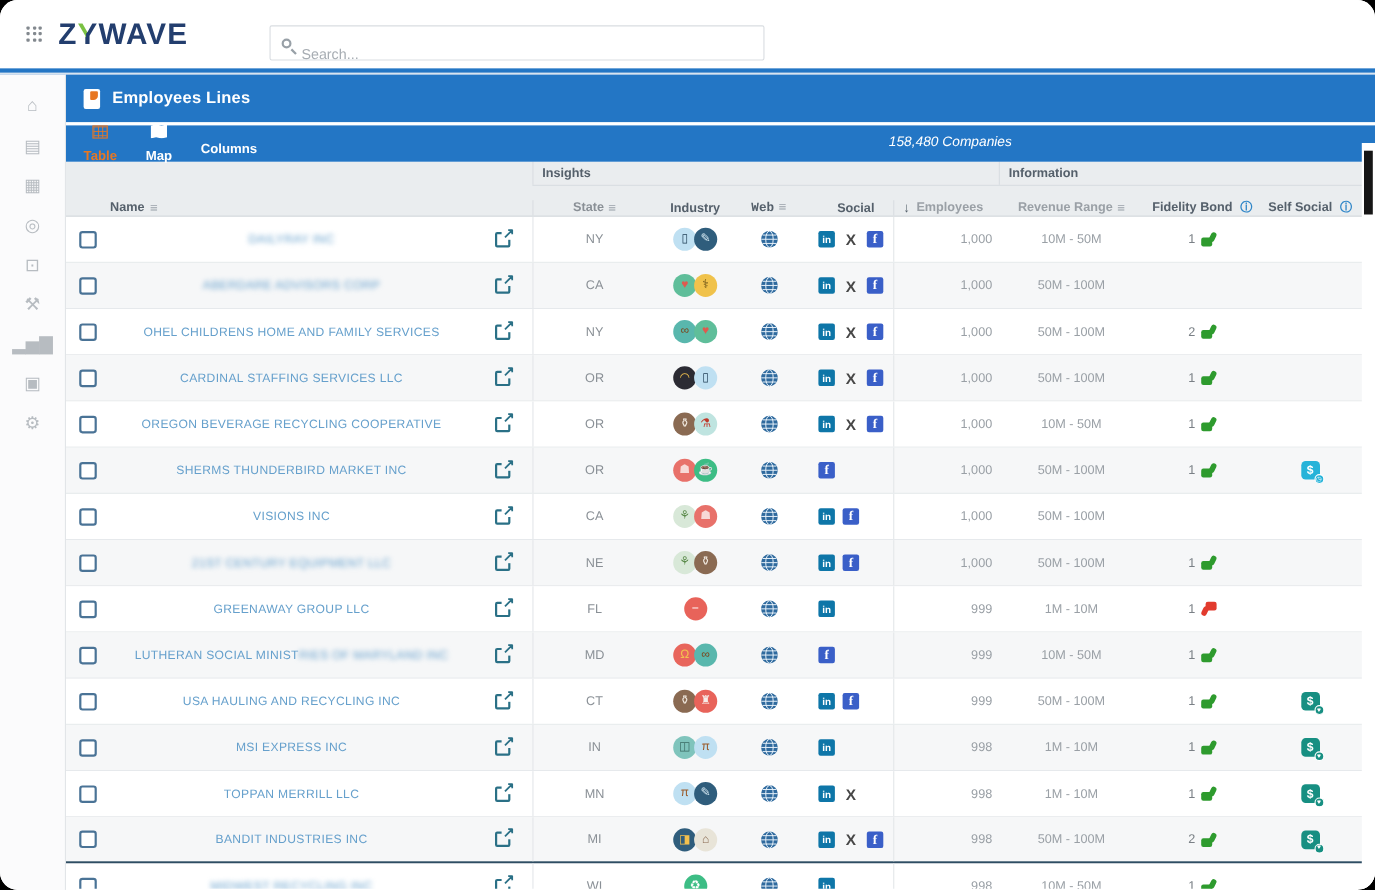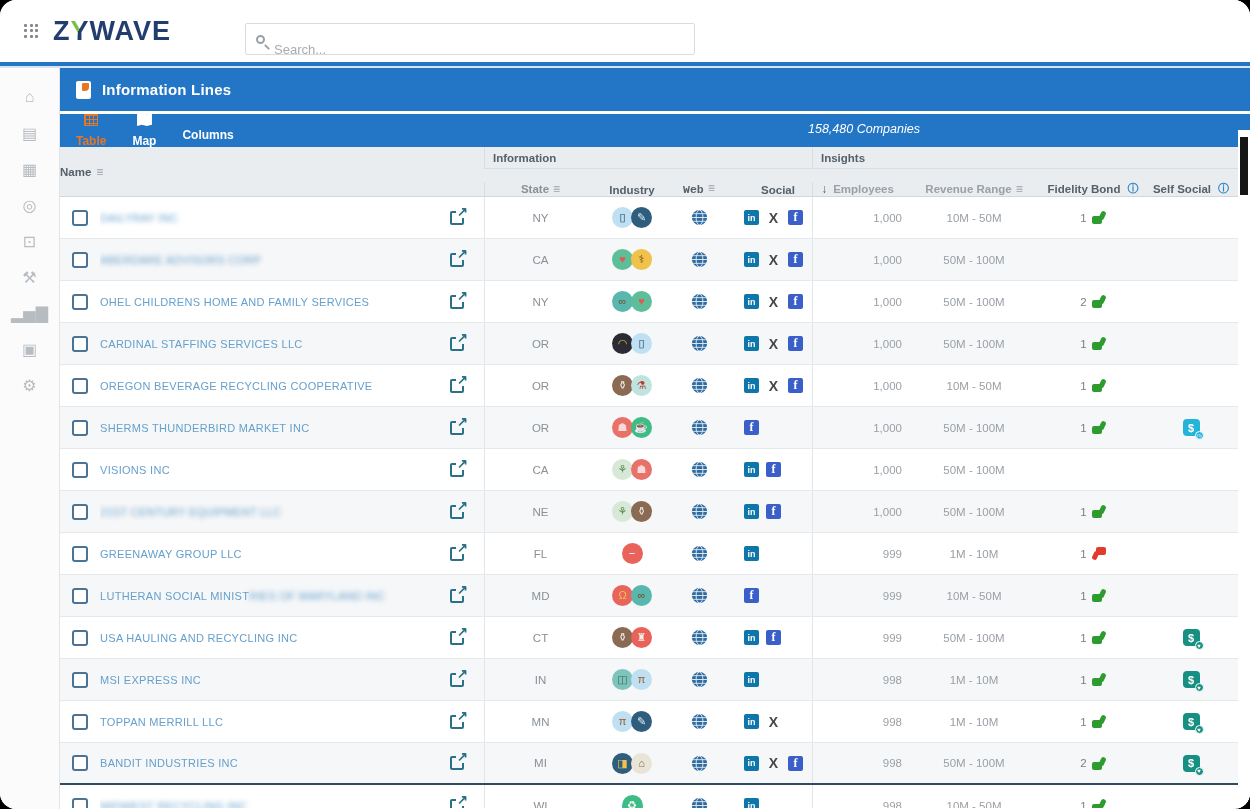--- a/index.html
+++ b/index.html
@@ -40,36 +40,36 @@
   .ico { display:inline-flex; }
   .ico-table { width:14px; height:12px; border:1px solid #e87722;
     background-image:linear-gradient(#e87722 1px, transparent 1px),linear-gradient(90deg,#e87722 1px, transparent 1px);
     background-size:4px 4px; }
   .ico-map { width:15px; height:13px; background:#fff;
     clip-path:polygon(0 10%,33% 0,66% 10%,100% 0,100% 90%,66% 100%,33% 90%,0 100%); }
   .count { position:absolute; left:748px; top:8px; color:#fff; font-size:12.5px; font-style:italic; }
 
   
   .thead { display:flex; height:50px; background:#eaedef; border-bottom:1px solid #d2d7db; font-size:11.5px; color:#55606b; }
-  .th-left { width:424px; flex:none; display:flex; align-items:center; }
+  .th-left { width:424px; flex:none; display:flex; align-items:flex-end; padding-left:40px; }
   .th-label { font-weight:bold; display:flex; align-items:center; gap:5px; cursor:pointer; }
   .filter { font-style:normal; color:#9aa2a9; font-size:12px; font-weight:normal; cursor:pointer; }
   .sort { font-style:normal; color:#55606b; font-size:12px; margin-right:2px; }
   .info { font-style:normal; color:#2f86c8; font-size:11px; margin-left:3px; cursor:pointer; }
   .th-right { flex:1; display:flex; flex-direction:column; }
   .th-groups { display:flex; height:22px; border-bottom:1px solid #d9dde1; }
   .group { font-weight:bold; display:flex; align-items:center; padding-left:8px; }
   .g-info { width:328px; flex:none; border-left:1px solid #d9dde1; }
   .g-ins { width:424px; flex:none; border-left:1px solid #d9dde1; }
   .th-cols { display:flex; flex:1; align-items:flex-end; }
   .th-cols > div { display:flex; align-items:center; justify-content:center; gap:4px; font-weight:bold; cursor:pointer; }
 
   
   .c-check { width:40px; flex:none; }
-  .c-name  { width:330px; flex:none; }
+  .c-name  { width:330px; flex:none;justify-content:center; }
   .c-ext   { width:54px; flex:none; }
   .c-state { width:112px; flex:none; border-left:1px solid #e3e6e9; }
   .c-ind   { width:72px; flex:none; }
   .c-web   { width:62px; flex:none; }
   .c-soc   { width:82px; flex:none; }
   .c-emp   { width:96px; flex:none; border-left:1px solid #e3e6e9; }
   .c-rev   { width:132px; flex:none; }
   .c-fid   { width:106px; flex:none; }
   .c-self  { width:90px; flex:none; }
   .thead .c-state, .thead .c-emp { border-left:1px solid #d9dde1; }
@@ -157,21 +157,21 @@
         <div class="side-ic">⊡</div>
         <div class="side-ic">⚒</div>
         <div class="side-ic">▂▅▇</div>
         <div class="side-ic">▣</div>
         <div class="side-ic">⚙</div>
       </div>
 
     <div class="main">
       <div class="page-header">
         <span class="ico-building"></span>
-        <span class="page-title">Information Lines</span>
+        <span class="page-title">Employees Lines</span>
       </div>
 
       <div class="toolbar">
         <div style="display:flex;gap:26px;align-items:center;">
             <div class="vtab active">
               <span class="ico ico-table"></span>
               <span class="vlabel">Table</span>
             </div>
             <div class="vtab">
               <span class="ico ico-map"></span>
@@ -191,22 +191,22 @@
 
       <div class="thead">
         <div class="th-left">
           <span class="th-label">
             <span>Name</span>
             <i class="filter">≡</i>
           </span>
         </div>
         <div class="th-right">
           <div class="th-groups">
+            <div class="group g-ins">Insights</div>
             <div class="group g-info">Information</div>
-            <div class="group g-ins">Insights</div>
           </div>
           <div class="th-cols">
             <div class="c-state">
               <span>State</span>
               <i class="filter">≡</i>
             </div>
             <div class="c-ind">
               <span>Industry</span>
             </div>
             <div class="c-web">

